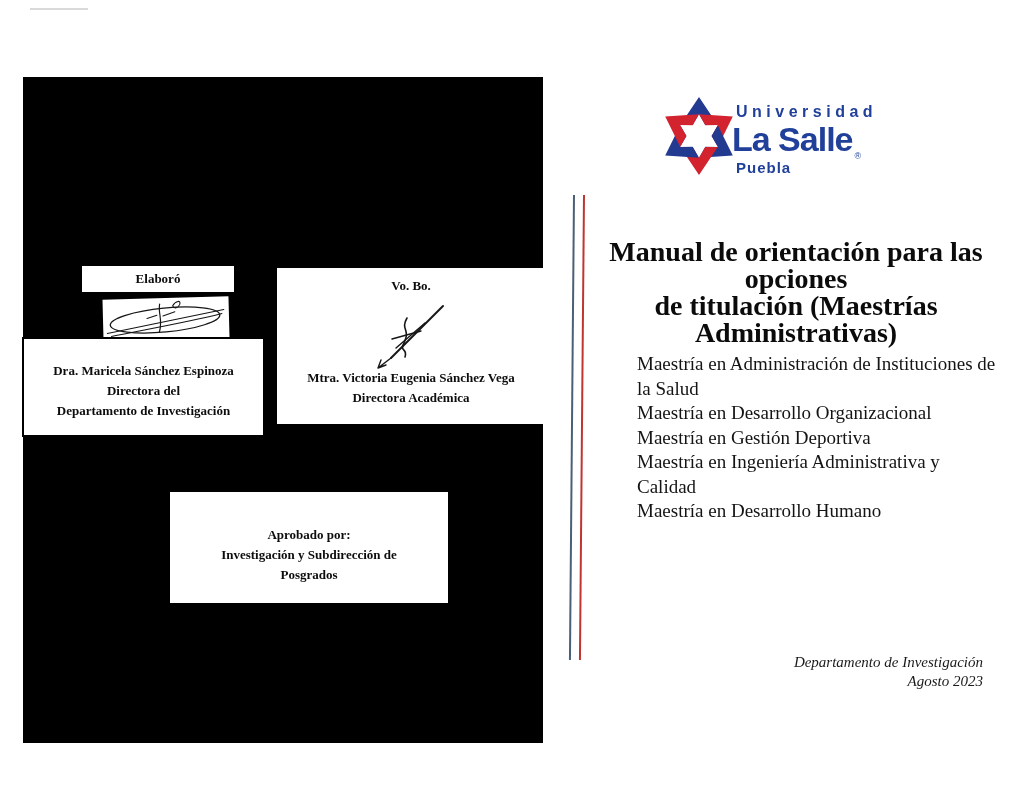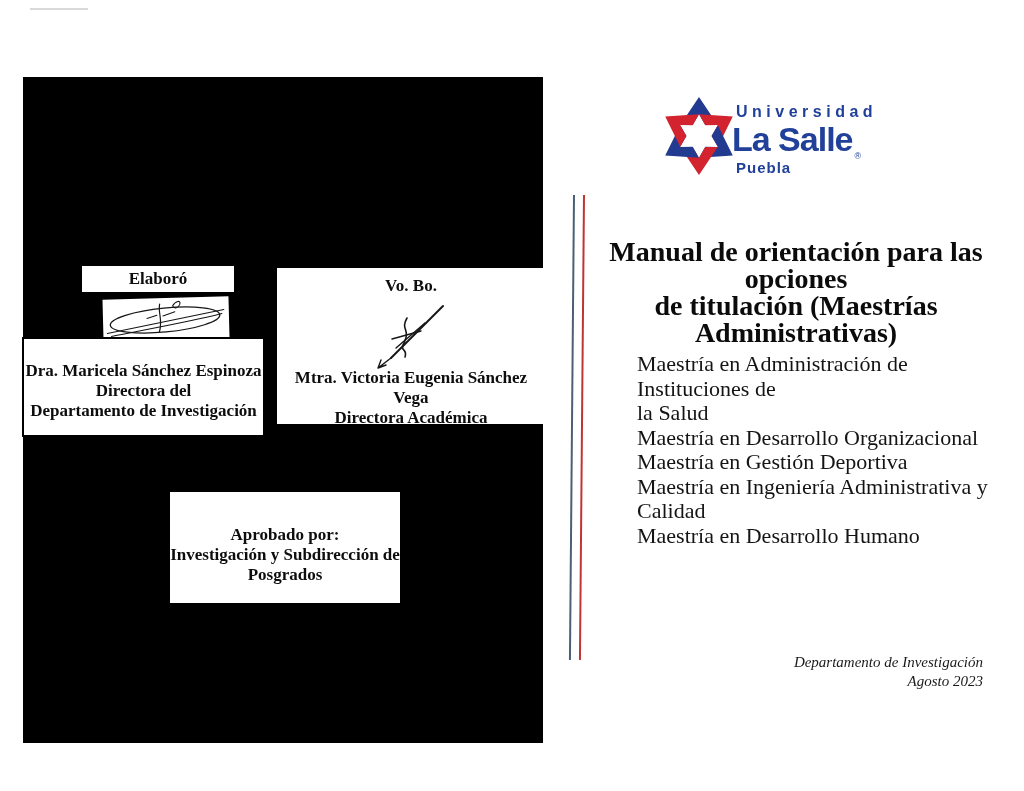--- a/index.html
+++ b/index.html
@@ -12,49 +12,49 @@
   .abs{position:absolute;}
 
   
   .artifact{left:30px;top:8px;width:58px;height:2px;background:#d9d9d9;}
 
   
   .black-panel{left:23px;top:77px;width:520px;height:666px;background:#000;}
 
   .whitebox{background:#fff;box-sizing:border-box;text-align:center;}
   .bordered{border:2px solid #000;}
-  .btxt{font-weight:bold;font-size:17px;line-height:20px;color:#0d0d0d;}
+  .btxt{font-weight:bold;font-size:13px;line-height:20px;color:#0d0d0d;}
 
   .elaboro-box{left:80px;top:264px;width:156px;height:30px;display:flex;align-items:center;justify-content:center;}
   .sig1-patch{left:103px;top:298px;width:126px;height:41px;transform:rotate(-1.5deg);}
   .maricela-box{left:22px;top:337px;width:243px;height:100px;padding-top:22px;}
   .vobo-box{left:277px;top:268px;width:268px;height:156px;}
   .vobo-label{position:absolute;left:0;top:8px;width:100%;}
   .vobo-sig{position:absolute;left:86px;top:34px;}
   .vobo-names{position:absolute;left:0;top:100px;width:100%;}
-  .aprobado-box{left:170px;top:492px;width:230px;height:111px;padding-top:33px;}
+  .aprobado-box{left:170px;top:492px;width:278px;height:111px;padding-top:33px;}
 
   svg.sig path, svg.sig ellipse{fill:none;stroke:#161616;stroke-linecap:round;stroke-linejoin:round;}
 
   
   .rule{width:2px;height:465px;top:195px;transform:rotate(0.5deg);transform-origin:top center;}
   .rule-blue{left:573px;background:#4b6076;}
   .rule-red{left:583px;background:#c13531;}
 
   
   .logo{left:660px;top:96px;display:flex;align-items:flex-start;}
   .logo-text{margin-left:-6px;padding-top:7px;font-family:"Liberation Sans","DejaVu Sans",sans-serif;color:#21409a;}
   .logo-universidad{font-size:16px;letter-spacing:4.5px;font-weight:600;display:block;margin-left:4px;}
   .logo-brand{font-size:34px;font-weight:bold;letter-spacing:-1px;line-height:36px;display:inline-block;}
   .logo-reg{font-size:9px;vertical-align:-8px;margin-left:2px;color:#21409a;}
   .logo-city{font-size:15px;font-weight:600;letter-spacing:1px;display:block;margin-left:4px;margin-top:-2px;}
 
   
   .doc-title{left:602px;top:238px;width:388px;text-align:center;font-weight:bold;font-size:28px;line-height:27px;color:#0b0b0b;}
-  .program-list{left:637px;top:352px;width:360px;font-size:22px;line-height:24.5px;color:#141414;}
+  .program-list{left:637px;top:352px;width:360px;font-size:19px;line-height:24.5px;color:#141414;}
   .doc-footer{right:41px;top:653px;width:300px;text-align:right;font-style:italic;font-size:15px;line-height:19px;color:#1a1a1a;}
 </style>
 </head>
 <body>
 
 <div class="abs artifact"></div>
 
 <div class="abs black-panel"></div>
 
 <div class="abs whitebox bordered elaboro-box">

